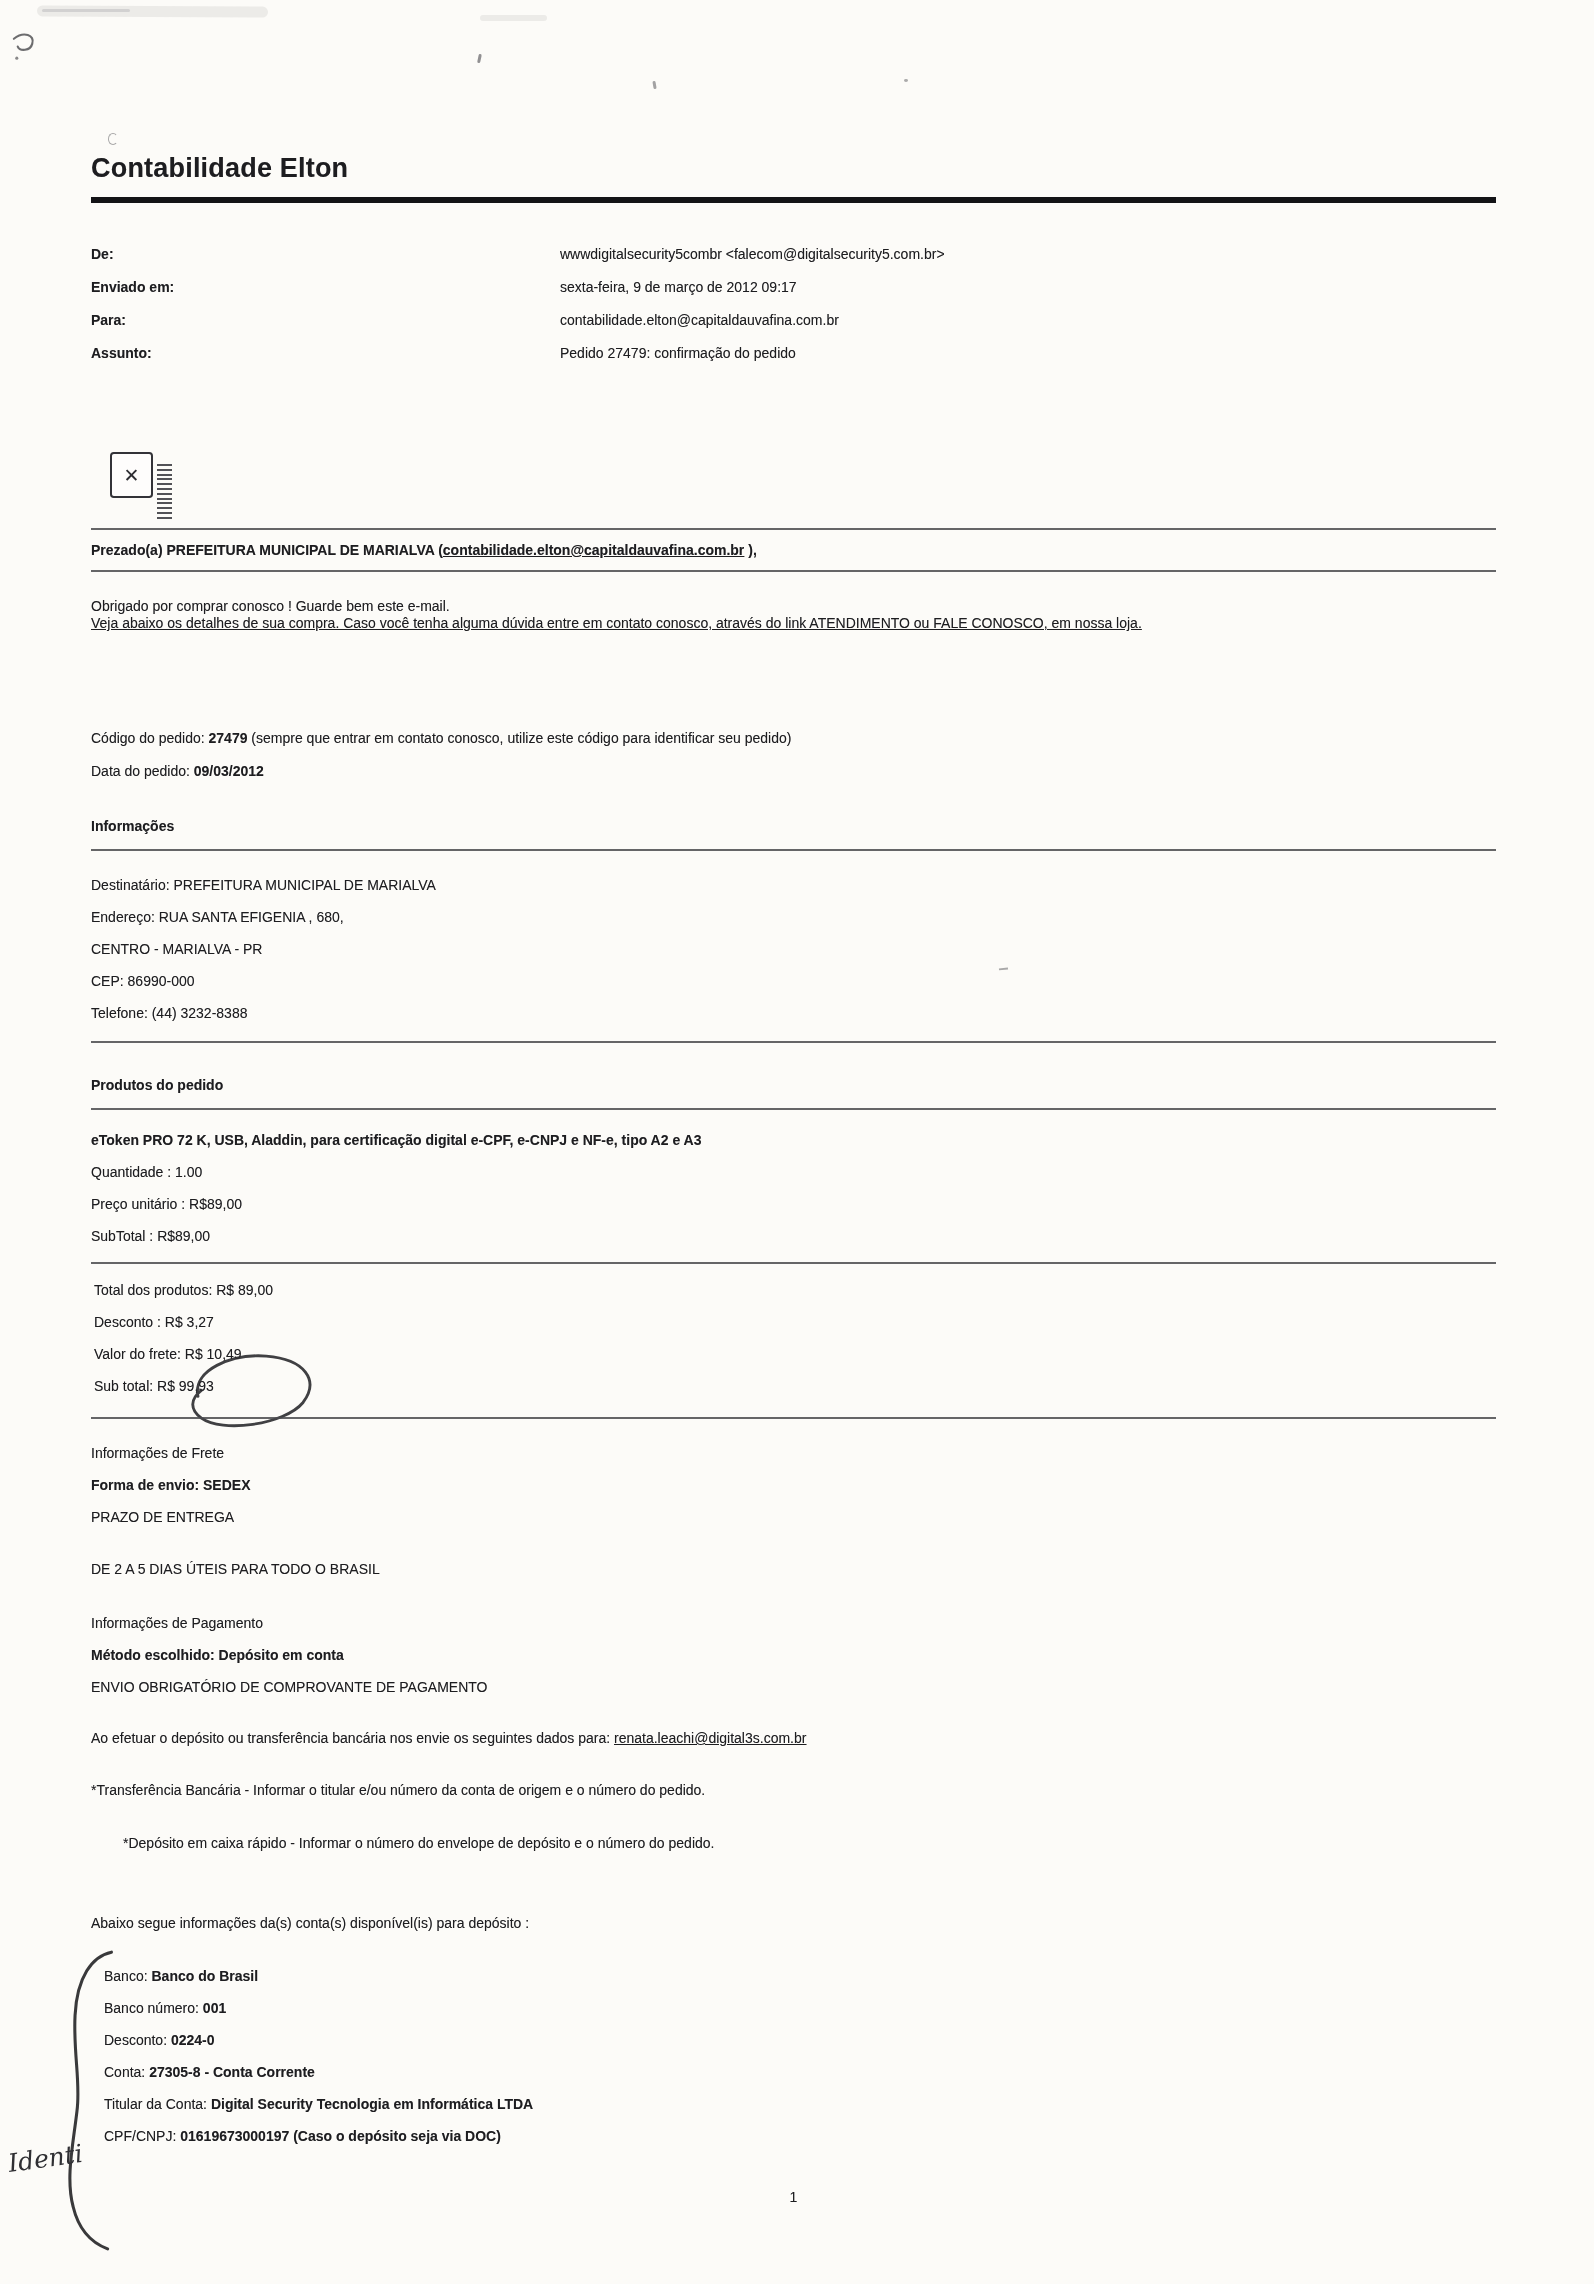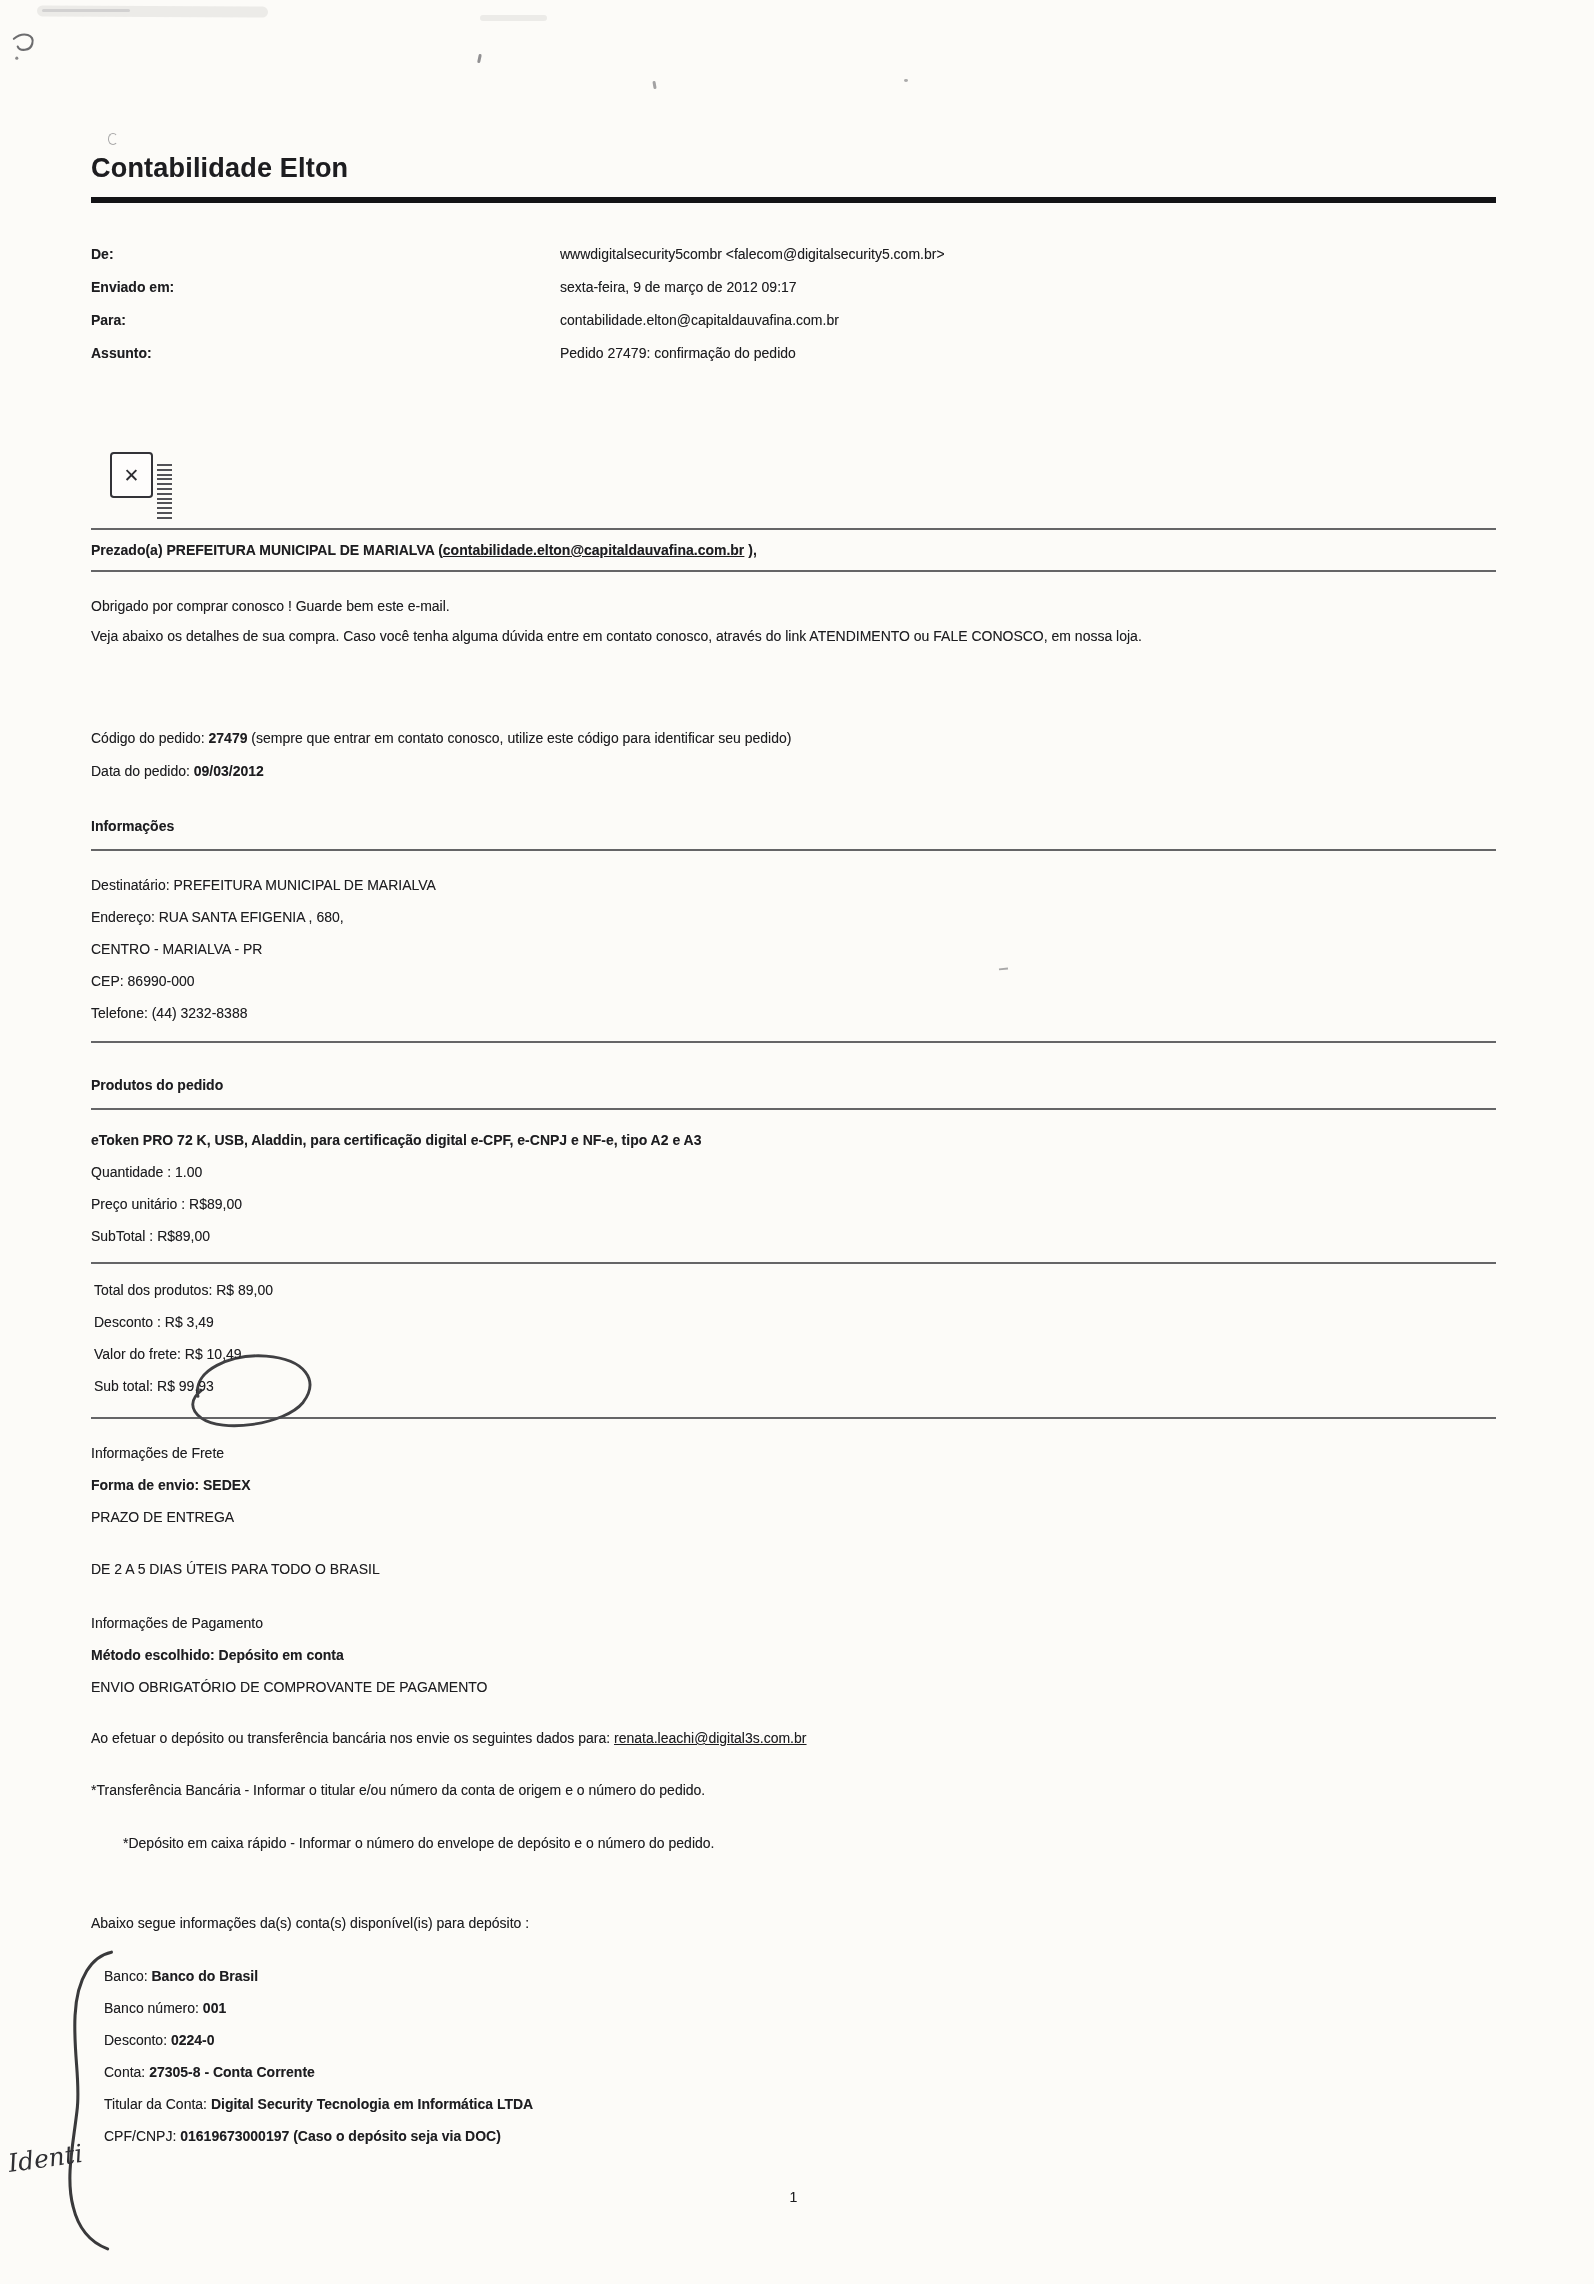--- a/index.html
+++ b/index.html
@@ -83,21 +83,21 @@
   <div class="rule" style="top:528px;"></div>
 
   <div class="abs t" style="left:91px;top:534px;">
     <span class="b">Prezado(a) PREFEITURA MUNICIPAL DE MARIALVA (</span><span class="b u">contabilidade.elton@capitaldauvafina.com.br</span><span class="b"> ),</span>
   </div>
 
   <div class="rule" style="top:570px;"></div>
 
   <div class="abs t" style="left:91px;top:590px;">Obrigado por comprar conosco ! Guarde bem este e-mail.</div>
 
-  <div class="abs t wrap" style="left:91px;top:624px;width:1287px;line-height:25px;">Veja abaixo os detalhes de sua compra. Caso você tenha alguma dúvida entre em contato conosco, através do link ATENDIMENTO ou FALE CONOSCO, em nossa loja.</div>
+  <div class="abs t wrap" style="left:91px;top:604px;width:1287px;line-height:39px;text-decoration:underline;">Veja abaixo os detalhes de sua compra. Caso você tenha alguma dúvida entre em contato conosco, através do link ATENDIMENTO ou FALE CONOSCO, em nossa loja.</div>
 
   <div class="abs t lh34" style="left:91px;top:722px;">
     <div>
       <span>Código do pedido: </span><span class="b">27479</span><span> (sempre que entrar em contato conosco, utilize este código para identificar seu pedido)</span>
     </div>
     <div>
       <span>Data do pedido: </span><span class="b">09/03/2012</span>
     </div>
   </div>
 
@@ -121,21 +121,21 @@
     <div class="b">eToken PRO 72 K, USB, Aladdin, para certificação digital e-CPF, e-CNPJ e NF-e, tipo A2 e A3</div>
     <div>Quantidade : 1.00</div>
     <div>Preço unitário : R$89,00</div>
     <div>SubTotal : R$89,00</div>
   </div>
 
   <div class="rule" style="top:1262px;"></div>
 
   <div class="abs t" style="left:94px;top:1274px;">
     <div>Total dos produtos: R$ 89,00</div>
-    <div>Desconto : R$ 3,49</div>
+    <div>Desconto : R$ 3,27</div>
     <div>Valor do frete: R$ 10,49</div>
     <div>Sub total: R$ 99,93</div>
   </div>
 
   <svg class="abs" style="left:165px;top:1345px;transform:rotate(-4deg);" width="165" height="91" viewBox="0 0 172 95">
     <path d="M 34 50 C 30 22, 72 8, 108 13 C 148 19, 162 42, 143 64 C 122 86, 56 90, 36 73 C 24 63, 26 52, 38 44" stroke="#2b2b2f" stroke-width="3" fill="none" stroke-linecap="round" opacity=".9"></path>
   </svg>
 
   <div class="rule" style="top:1417px;"></div>
 

